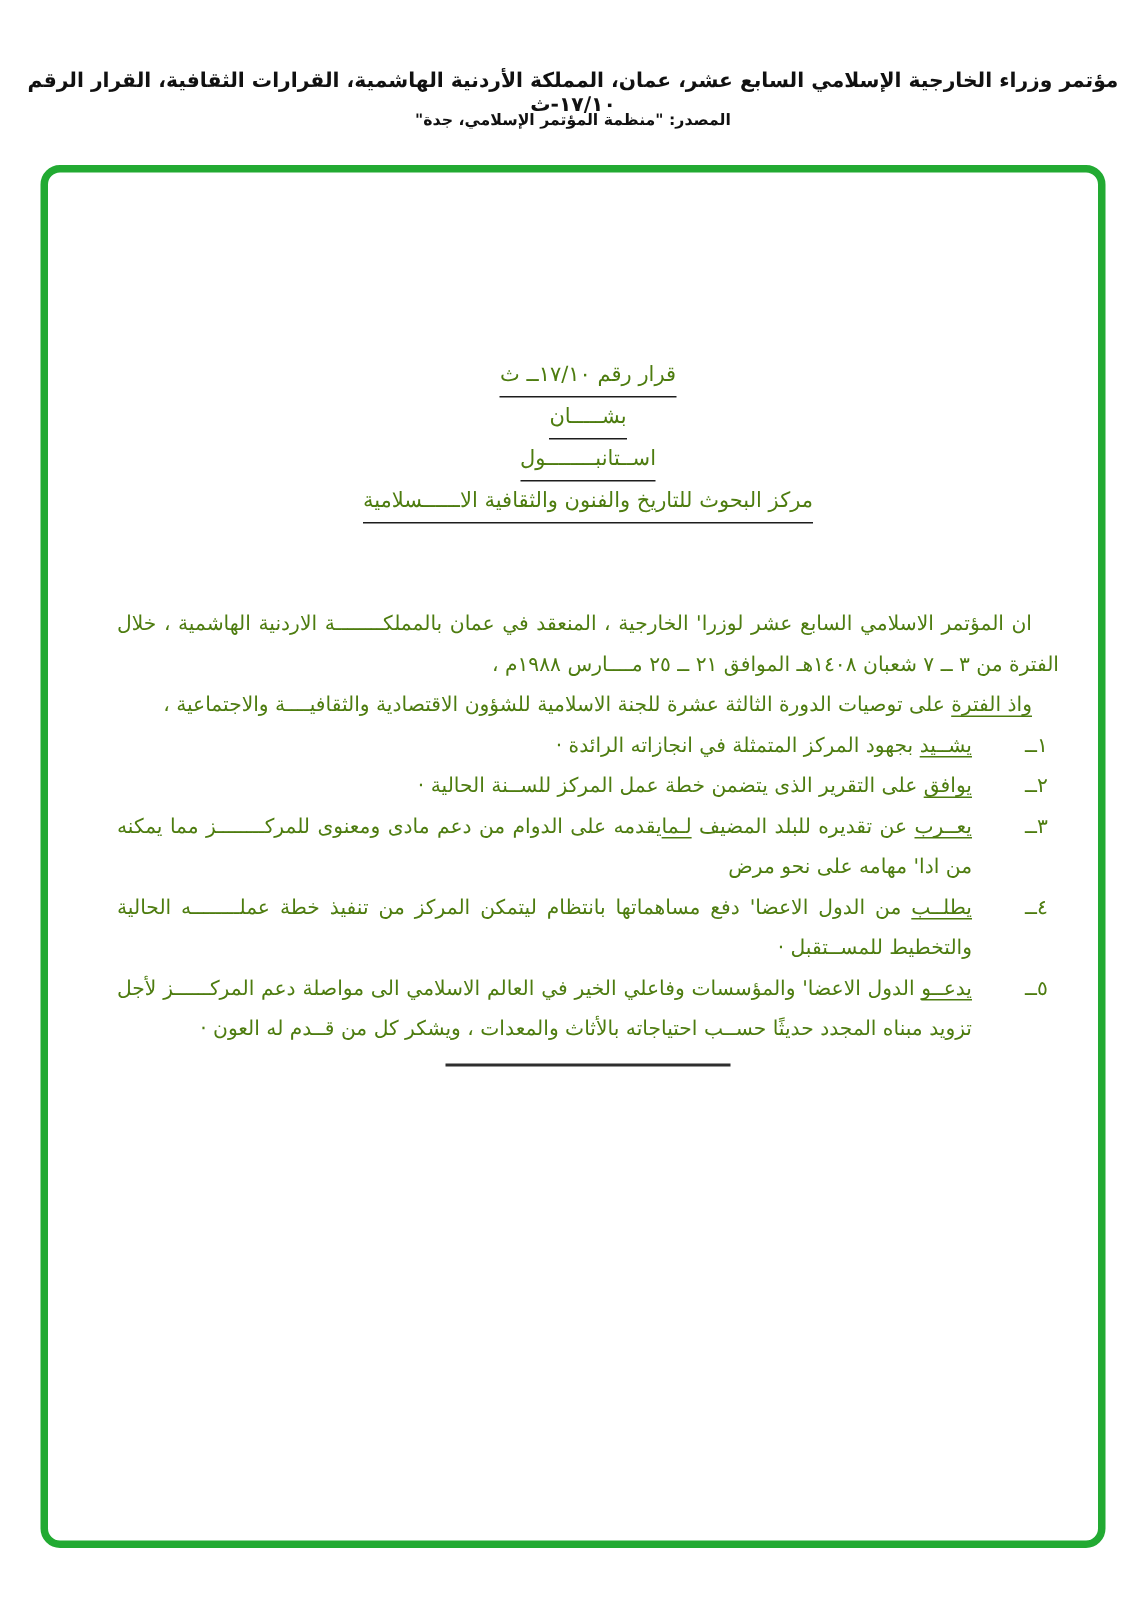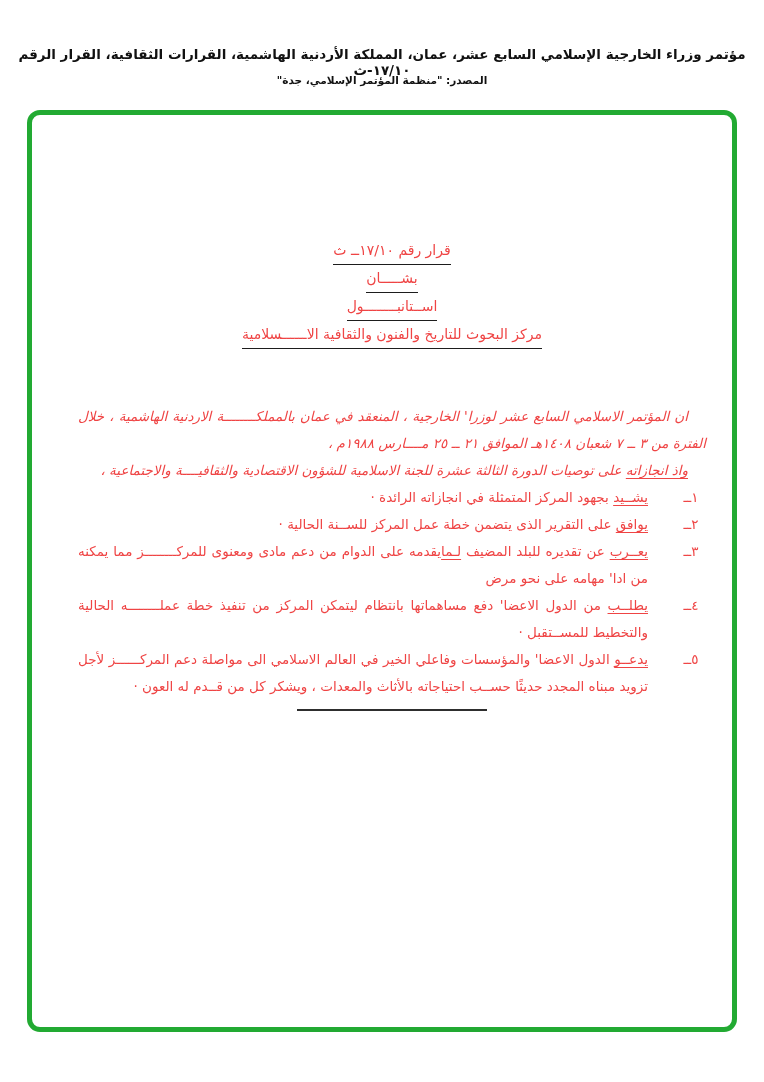--- a/index.html
+++ b/index.html
@@ -64,21 +64,20 @@
   .title-block .tline span {
     display: inline-block;
     border-bottom: 1px solid #1d1d1d;
     padding-bottom: 1px;
   }
 
   .para {
     text-align: justify;
     text-align-last: right;
     margin: 0;
-    font-style: italic;
   }
   .para.indent { text-indent: 18px; }
 
   .u {
     text-decoration: underline;
     text-underline-offset: 3px;
     text-decoration-thickness: 1px;
   }
 
   .items { list-style: none; }
@@ -105,31 +104,31 @@
 </style>
 </head>
 <body>
 
 <div class="page">
 
   <div class="hdr-title">مؤتمر وزراء الخارجية الإسلامي السابع عشر، عمان، المملكة الأردنية الهاشمية، القرارات الثقافية، القرار الرقم ١٧/١٠-ث</div>
   <div class="hdr-source">المصدر:  "منظمة المؤتمر الإسلامي، جدة"</div>
 
   <div class="scan-frame" style="border-color: rgb(34, 170, 50);">
-    <div class="doc" style="color: #ef4444;">
+    <div class="doc" style="color: #4d7c0f;">
 
       <div class="title-block">
         <div class="tline"><span>قرار رقم ١٧/١٠ــ ث</span></div>
         <div class="tline"><span>بشـــــان</span></div>
         <div class="tline"><span>اســتانبــــــــول</span></div>
         <div class="tline"><span>مركز البحوث للتاريخ والفنون والثقافية الاــــــسلامية</span></div>
       </div>
 
       <p class="para indent"><span>ان المؤتمر الاسلامي السابع عشر لوزرا' الخارجية ، المنعقد في عمان بالمملكــــــــة الاردنية الهاشمية ، خلال الفترة من ٣ ــ ٧ شعبان ١٤٠٨هـ الموافق ٢١ ــ ٢٥ مــــارس ١٩٨٨م ،</span></p>
-      <p class="para indent"><span class="u">واذ انجازاته</span><span> على توصيات الدورة الثالثة عشرة للجنة الاسلامية للشؤون الاقتصادية والثقافيــــة والاجتماعية ،</span></p>
+      <p class="para indent"><span class="u">واذ الفترة</span><span> على توصيات الدورة الثالثة عشرة للجنة الاسلامية للشؤون الاقتصادية والثقافيــــة والاجتماعية ،</span></p>
 
       <div class="items">
         <div class="item-row">
           <span class="item-num">١ــ</span>
           <div class="item-text"><span class="u">يشــيد</span><span> بجهود المركز المتمثلة في انجازاته الرائدة ·</span></div>
         </div>
         <div class="item-row">
           <span class="item-num">٢ــ</span>
           <div class="item-text"><span class="u">يوافق</span><span> على التقرير الذى يتضمن خطة عمل المركز للســنة الحالية ·</span></div>
         </div>

